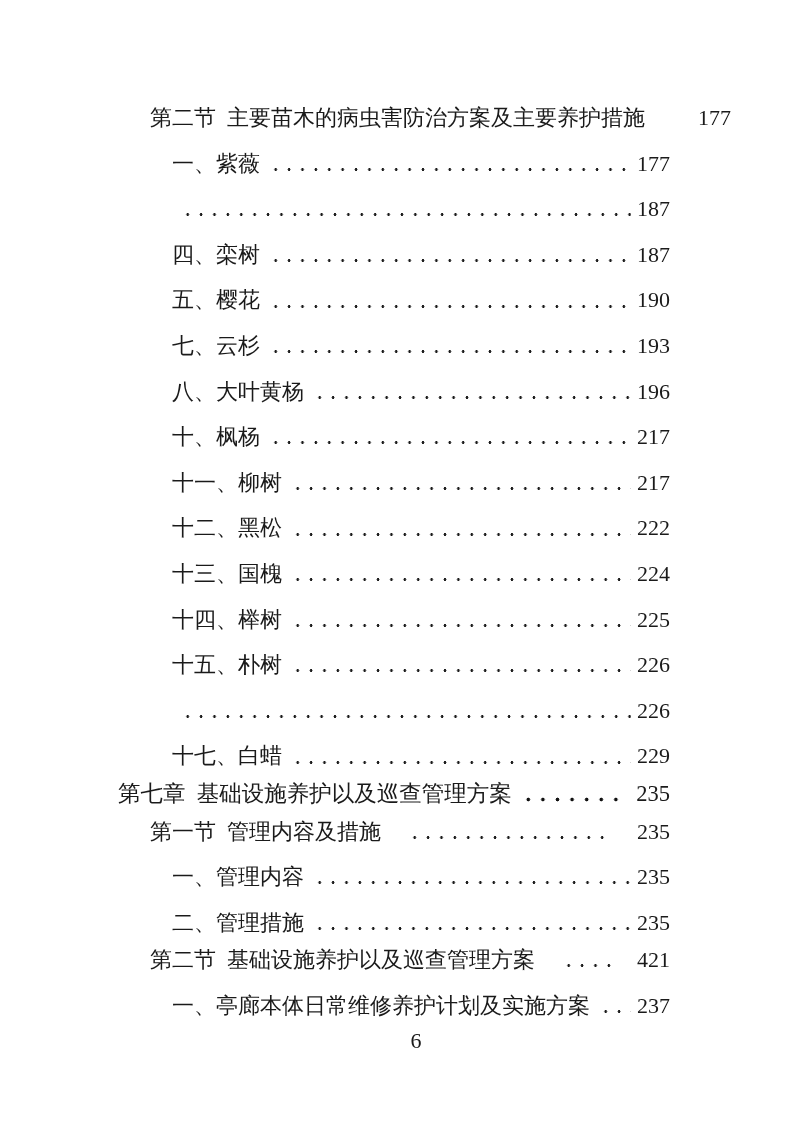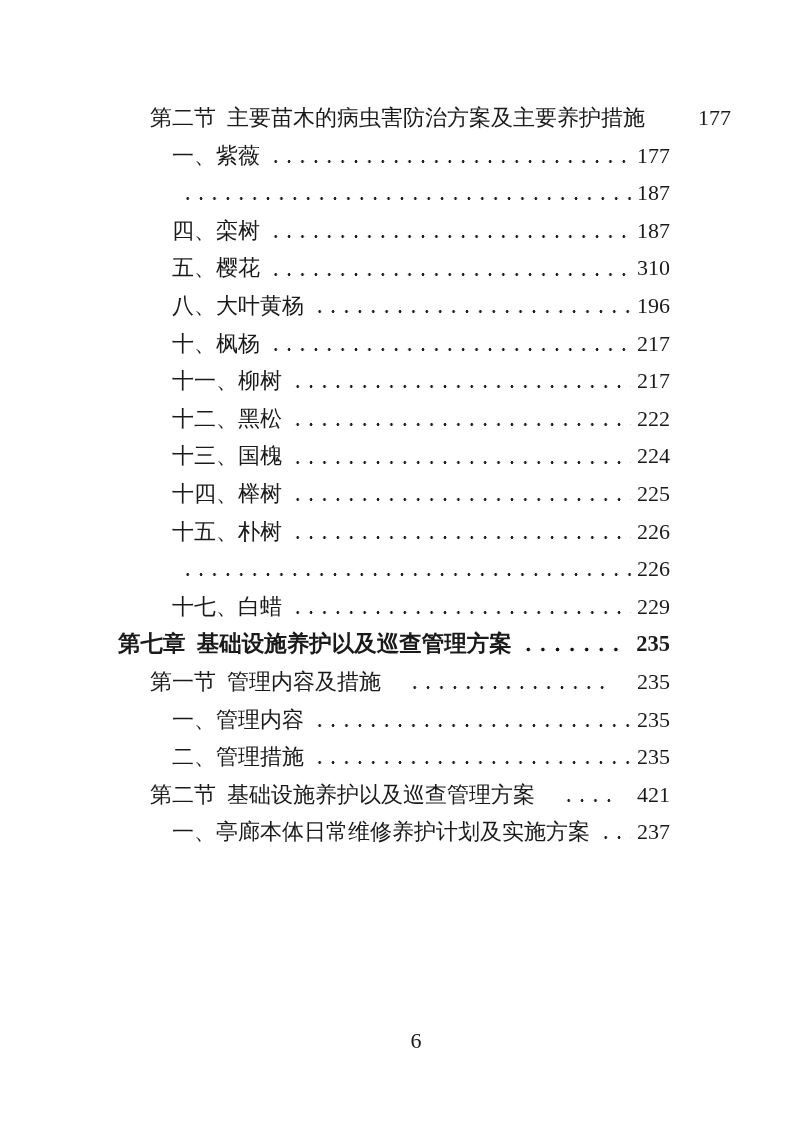--- a/index.html
+++ b/index.html
@@ -25,23 +25,23 @@
   }
   .toc-row {
     display: flex;
     align-items: baseline;
     height: 37.6px;
     line-height: 37.6px;
     font-size: 22px;
     white-space: pre;
   }
   .toc-row.section { padding-left: 32px; gap: 18px; }
-  .toc-row.item    { padding-left: 54px; }
+  .toc-row.item    { padding-left: 54px; margin-top: 8px; }
   .toc-row.chapter {
-    font-weight: bold;
+    font-weight: normal;
     font-size: 22.5px;
   }
   .toc-title { white-space: pre; }
   .toc-page  { white-space: pre; }
   .toc-dots {
     flex: 1 1 auto;
     min-width: 4px;
     align-self: stretch;
     margin: 0 6px 0 7px;
     background-image: radial-gradient(circle, #1c1c1c 1.35px, rgba(0,0,0,0) 1.5px);
@@ -90,21 +90,26 @@
       <span class="toc-page">187</span>
     </div>
       <div class="toc-row item">
       <span class="toc-title">四、栾树</span>
       <span class="toc-dots"></span>
       <span class="toc-page">187</span>
     </div>
       <div class="toc-row item">
       <span class="toc-title">五、樱花</span>
       <span class="toc-dots"></span>
-      <span class="toc-page">310</span>
+      <span class="toc-page">190</span>
+    </div>
+      <div class="toc-row item">
+      <span class="toc-title">七、云杉</span>
+      <span class="toc-dots"></span>
+      <span class="toc-page">193</span>
     </div>
       <div class="toc-row item">
       <span class="toc-title">八、大叶黄杨</span>
       <span class="toc-dots"></span>
       <span class="toc-page">196</span>
     </div>
       <div class="toc-row item">
       <span class="toc-title">十、枫杨</span>
       <span class="toc-dots"></span>
       <span class="toc-page">217</span>

